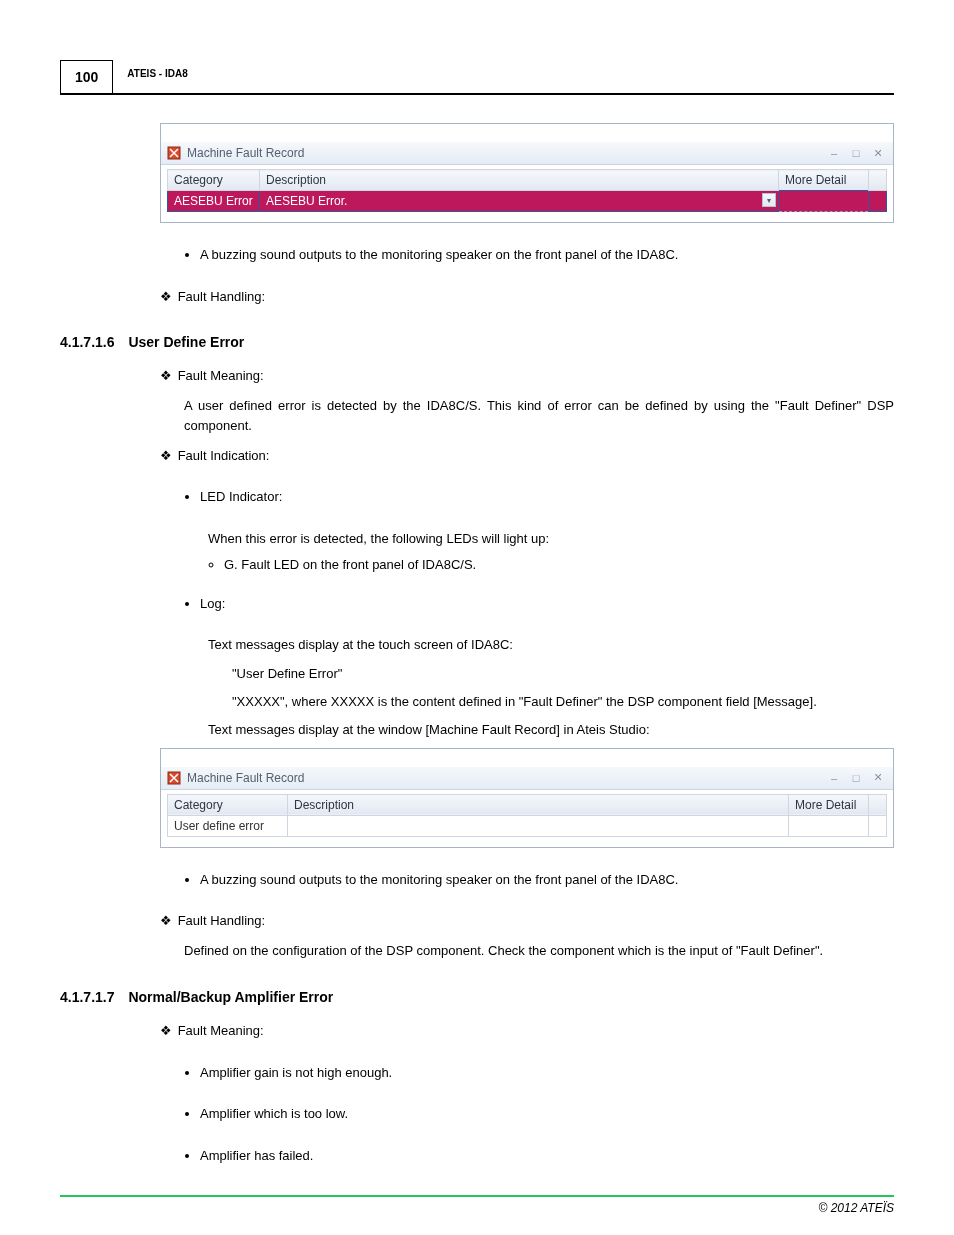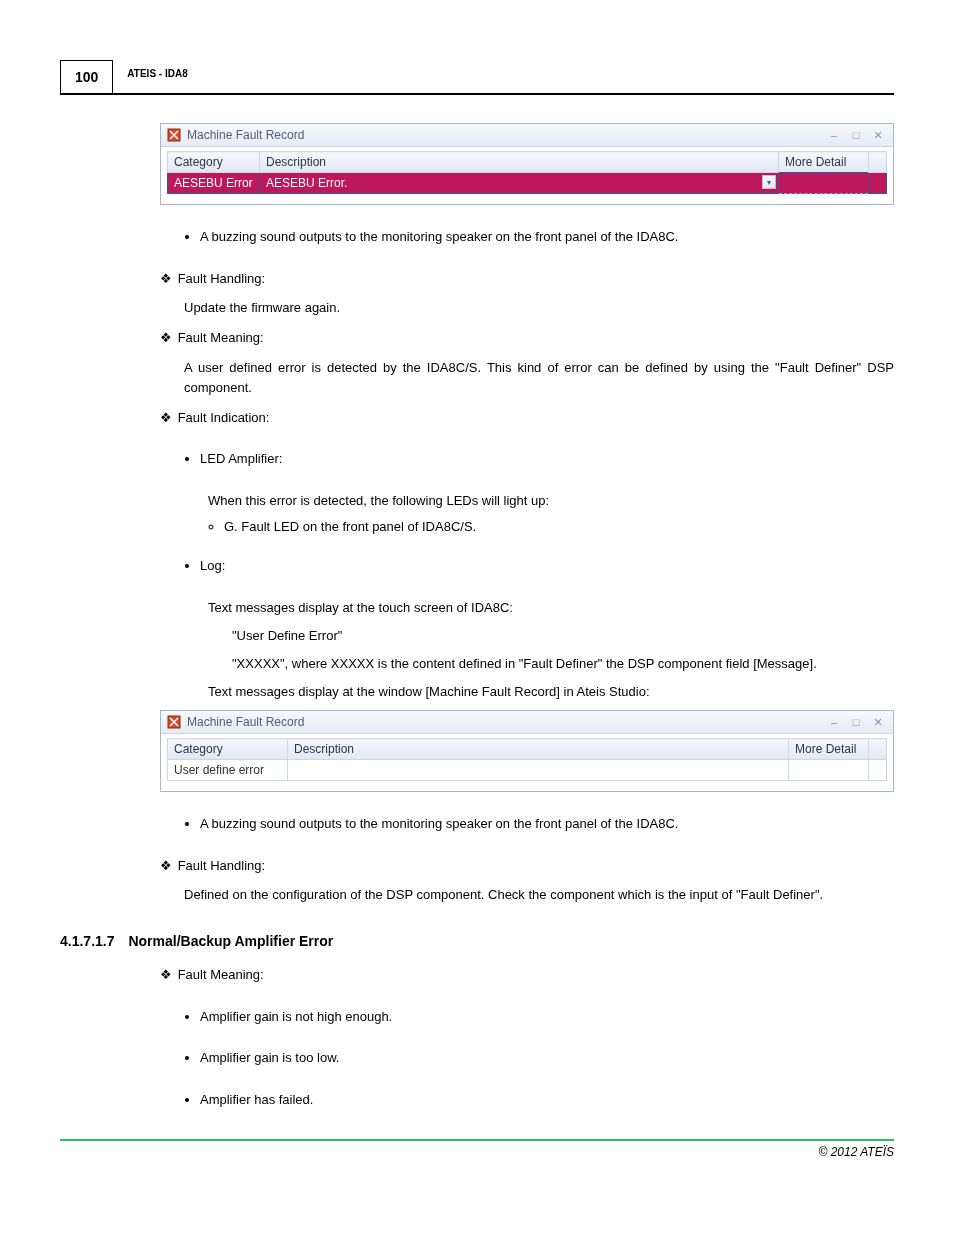--- a/index.html
+++ b/index.html
@@ -58,20 +58,21 @@
     margin: 6px 0 14px 0;
     font-size: 12px;
   }
   .titlebar {
     background: linear-gradient(to bottom, #f5f8fc 0%, #e6ecf5 100%);
     display: flex;
     align-items: center;
     padding: 4px 6px;
     border-bottom: 1px solid #cbd4e0;
     color: #55606e;
+    margin-top: 18px;
   }
   .titlebar .app-icon {
     width: 14px; height: 14px;
     margin-right: 6px;
     display: inline-flex; align-items: center; justify-content: center;
   }
   .titlebar .spacer { flex: 1; }
   .titlebar .win-btn {
     width: 18px; height: 14px;
     display: inline-flex; align-items: center; justify-content: center;
@@ -178,36 +179,39 @@
     </div>
 
     <ul class="bullets">
       <li>A buzzing sound outputs to the monitoring speaker on the front panel of the IDA8C.</li>
     </ul>
 
     <div class="diamond-item">
       <span class="diamond">❖</span>
       <span>Fault Handling:</span>
     </div>
-    <div class="para">Update the firmware again.</div>
-
+
+    <div class="section-heading">
+      <span class="num">4.1.7.1.6</span>
+      <span>User Define Error</span>
+    </div>
 
     <div class="diamond-item">
       <span class="diamond">❖</span>
       <span>Fault Meaning:</span>
     </div>
     <div class="para justify">A user defined error is detected by the IDA8C/S. This kind of error can be defined by using the "Fault Definer" DSP component.</div>
 
     <div class="diamond-item">
       <span class="diamond">❖</span>
       <span>Fault Indication:</span>
     </div>
 
     <ul class="bullets">
-      <li>LED Amplifier:</li>
+      <li>LED Indicator:</li>
     </ul>
     <div class="para2">When this error is detected, the following LEDs will light up:</div>
     <ul class="circ" style="margin-left:24px;">
       <li>G. Fault LED on the front panel of IDA8C/S.</li>
     </ul>
 
     <ul class="bullets">
       <li>Log:</li>
     </ul>
     <div class="para2">Text messages display at the touch screen of IDA8C:</div>
@@ -269,21 +273,21 @@
       <span class="num">4.1.7.1.7</span>
       <span>Normal/Backup Amplifier Error</span>
     </div>
 
     <div class="diamond-item">
       <span class="diamond">❖</span>
       <span>Fault Meaning:</span>
     </div>
     <ul class="bullets">
       <li>Amplifier gain is not high enough.</li>
-      <li>Amplifier gain is too low.</li>
+      <li>Amplifier which is too low.</li>
       <li>Amplifier has failed.</li>
     </ul>
 
   </div>
 
   <div class="footer">
     <span>© 2012 ATEÏS</span>
   </div>
 </div>
 

